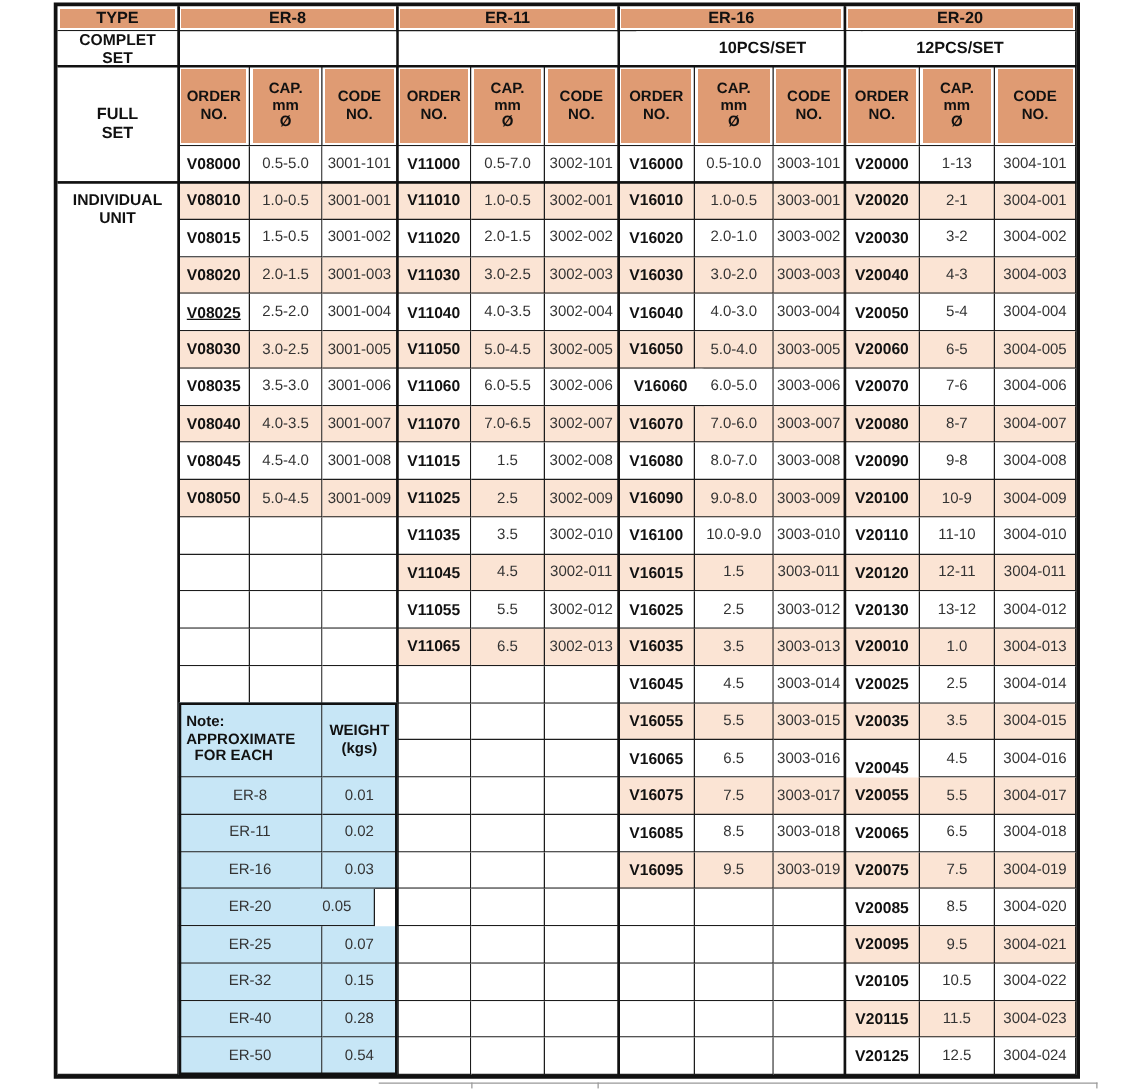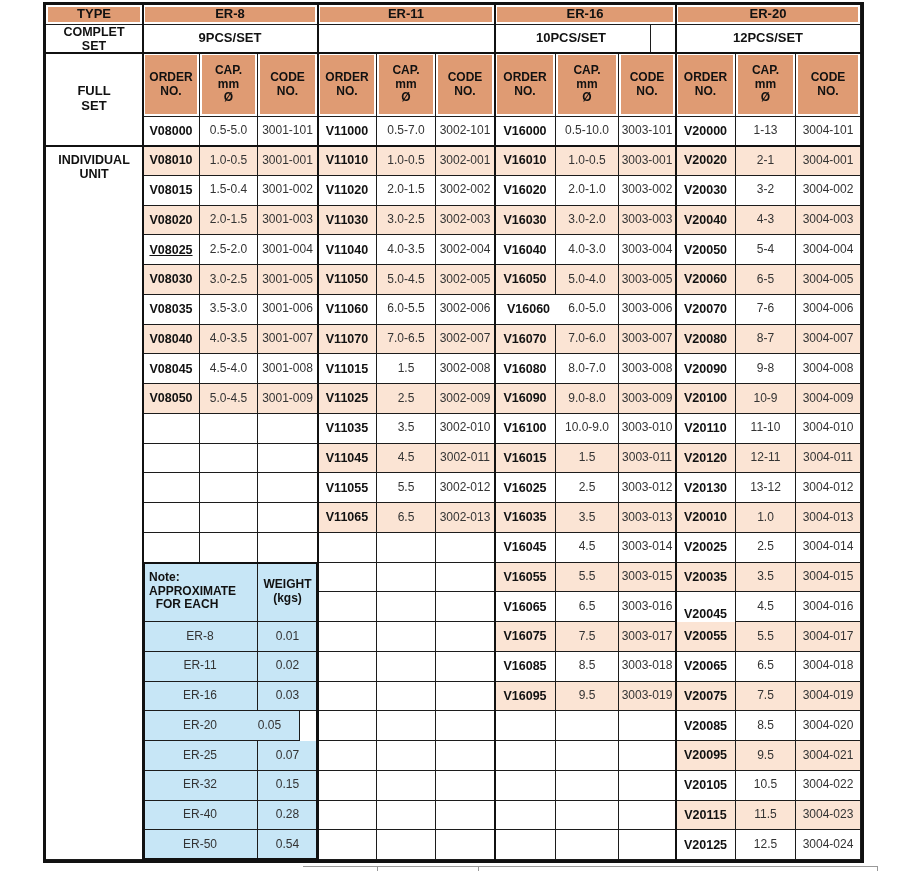--- a/index.html
+++ b/index.html
@@ -34,40 +34,39 @@
 
   <div class="c orange" style="left:46px;top:5px;width:97px;height:20px;">TYPE</div>
   <div class="c bold13" style="left:46px;top:25px;width:97px;height:28px;font-size:12.5px;">COMPLET
 SET</div>
   <div class="c bold13" style="left:46px;top:53px;width:97px;height:93px;">FULL
 SET</div>
   <div class="c bold13 topalign" style="left:46px;top:146px;width:97px;height:714px;">INDIVIDUAL
 UNIT</div>
 
   <div class="c orange" style="left:143px;top:5px;width:175px;height:20px;">ER-8</div>
-  <div class="c bold13" style="left:143px;top:25px;width:175px;height:28px;">9PCS/SET</div>
   <div class="c orange colhdr" style="left:143px;top:53px;width:57px;height:64px;">ORDER
 NO.</div>
   <div class="c orange colhdr" style="left:200px;top:53px;width:58px;height:64px;">CAP.
 mm
 Ø</div>
   <div class="c orange colhdr" style="left:258px;top:53px;width:60px;height:64px;">CODE
 NO.</div>
 
   <div class="c orange" style="left:318px;top:5px;width:177px;height:20px;">ER-11</div>
   <div class="c orange colhdr" style="left:318px;top:53px;width:59px;height:64px;">ORDER
 NO.</div>
   <div class="c orange colhdr" style="left:377px;top:53px;width:59px;height:64px;">CAP.
 mm
 Ø</div>
   <div class="c orange colhdr" style="left:436px;top:53px;width:59px;height:64px;">CODE
 NO.</div>
 
   <div class="c orange" style="left:495px;top:5px;width:181px;height:20px;">ER-16</div>
-  <div class="c bold13" style="left:470px;top:25px;width:181px;height:28px;padding-left:22px;">10PCS/SET</div>
+  <div class="c bold13" style="left:509px;top:25px;width:181px;height:28px;padding-left:22px;">10PCS/SET</div>
   <div class="c orange colhdr" style="left:495px;top:53px;width:61px;height:64px;">ORDER
 NO.</div>
   <div class="c orange colhdr" style="left:556px;top:53px;width:63px;height:64px;">CAP.
 mm
 Ø</div>
   <div class="c orange colhdr" style="left:619px;top:53px;width:57px;height:64px;">CODE
 NO.</div>
 
   <div class="c orange" style="left:676px;top:5px;width:185px;height:20px;">ER-20</div>
   <div class="c bold13" style="left:676px;top:25px;width:185px;height:28px;">12PCS/SET</div>
@@ -80,21 +79,21 @@
 NO.</div>
 
   <div id="rows-layer">
       <div class="c ord" style="left: 143px; top: 117px; width: 57px; height: 29px;">V08000</div>
       <div class="c val" style="left: 200px; top: 117px; width: 58px; height: 29px;">0.5-5.0</div>
       <div class="c val" style="left: 258px; top: 117px; width: 60px; height: 29px;">3001-101</div>
       <div class="c pink ord" style="left: 143px; top: 146px; width: 57px; height: 29.75px;">V08010</div>
       <div class="c pink val" style="left: 200px; top: 146px; width: 58px; height: 29.75px;">1.0-0.5</div>
       <div class="c pink val" style="left: 258px; top: 146px; width: 60px; height: 29.75px;">3001-001</div>
       <div class="c ord" style="left: 143px; top: 175.75px; width: 57px; height: 29.75px;">V08015</div>
-      <div class="c val" style="left: 200px; top: 175.75px; width: 58px; height: 29.75px;">1.5-0.4</div>
+      <div class="c val" style="left: 200px; top: 175.75px; width: 58px; height: 29.75px;">1.5-0.5</div>
       <div class="c val" style="left: 258px; top: 175.75px; width: 60px; height: 29.75px;">3001-002</div>
       <div class="c pink ord" style="left: 143px; top: 205.5px; width: 57px; height: 29.75px;">V08020</div>
       <div class="c pink val" style="left: 200px; top: 205.5px; width: 58px; height: 29.75px;">2.0-1.5</div>
       <div class="c pink val" style="left: 258px; top: 205.5px; width: 60px; height: 29.75px;">3001-003</div>
       <div class="c ord" style="left: 143px; top: 235.25px; width: 57px; height: 29.75px; text-decoration: underline;">V08025</div>
       <div class="c val" style="left: 200px; top: 235.25px; width: 58px; height: 29.75px;">2.5-2.0</div>
       <div class="c val" style="left: 258px; top: 235.25px; width: 60px; height: 29.75px;">3001-004</div>
       <div class="c pink ord" style="left: 143px; top: 265px; width: 57px; height: 29.75px;">V08030</div>
       <div class="c pink val" style="left: 200px; top: 265px; width: 58px; height: 29.75px;">3.0-2.5</div>
       <div class="c pink val" style="left: 258px; top: 265px; width: 60px; height: 29.75px;">3001-005</div>

